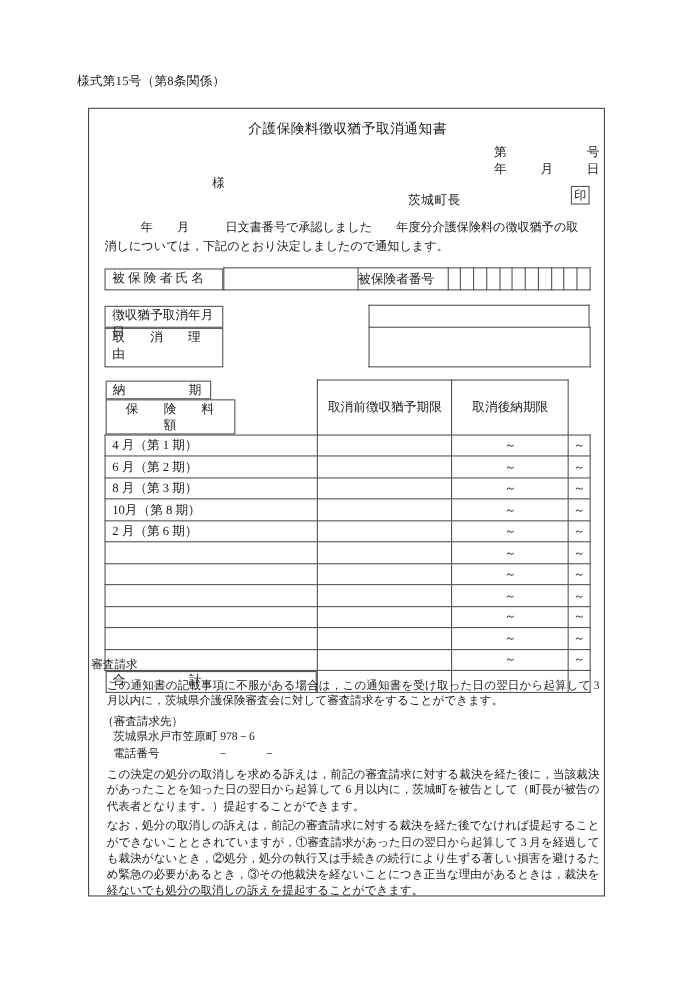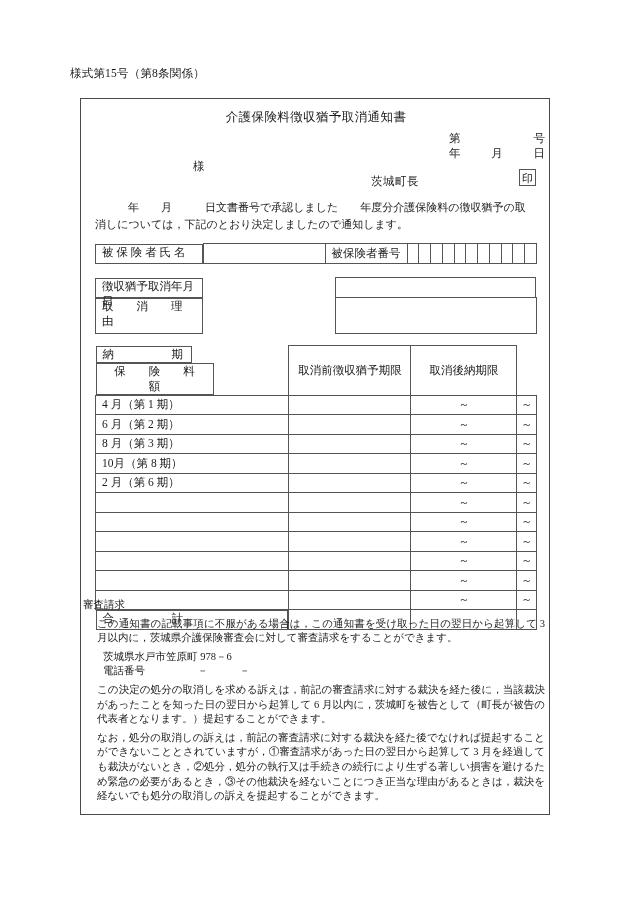--- a/index.html
+++ b/index.html
@@ -130,21 +130,21 @@
   .ctr { text-align: center; }
   
   .t-insured {
     left: 14px;
     top: 142px;
     width: 442px;
   }
   .t-insured td { height: 20px; }
   .c-name-label { width: 108px; }
   .c-name-value { width: 122px; }
-  .c-no-label { width: 82px; text-align: center; }
+  .c-no-label { width: 82px; text-align: left; }
   .c-digit { width: 11.8px; }
   
   .t-cancel {
     left: 14px;
     top: 176px;
     width: 442px;
   }
   .c-lab2 { width: 108px; }
   .r-date td { height: 20px; }
   .r-reason td { height: 36px; }
@@ -342,20 +342,21 @@
             <td></td>
             <td></td>
             <td></td>
           </tr>
         </tbody>
       </table>
 
       <div class="notes">
         <span class="hd">審査請求</span>
         <p class="ind1 just">この通知書の記載事項に不服がある場合は，この通知書を受け取った日の翌日から起算して 3 月以内に，茨城県介護保険審査会に対して審査請求をすることができます。</p>
+        <span class="ind1">（審査請求先）</span>
         <span class="ind2">茨城県水戸市笠原町 978－6</span>
         <span class="ind2">電話番号　　　　　－　　　－</span>
         <p class="ind1 just">この決定の処分の取消しを求める訴えは，前記の審査請求に対する裁決を経た後に，当該裁決があったことを知った日の翌日から起算して 6 月以内に，茨城町を被告として（町長が被告の代表者となります。）提起することができます。</p>
         <p class="ind1 just">なお，処分の取消しの訴えは，前記の審査請求に対する裁決を経た後でなければ提起することができないこととされていますが，①審査請求があった日の翌日から起算して 3 月を経過しても裁決がないとき，②処分，処分の執行又は手続きの続行により生ずる著しい損害を避けるため緊急の必要があるとき，③その他裁決を経ないことにつき正当な理由があるときは，裁決を経ないでも処分の取消しの訴えを提起することができます。</p>
       </div>
 
 
     </div>
   </div>
 </div>

